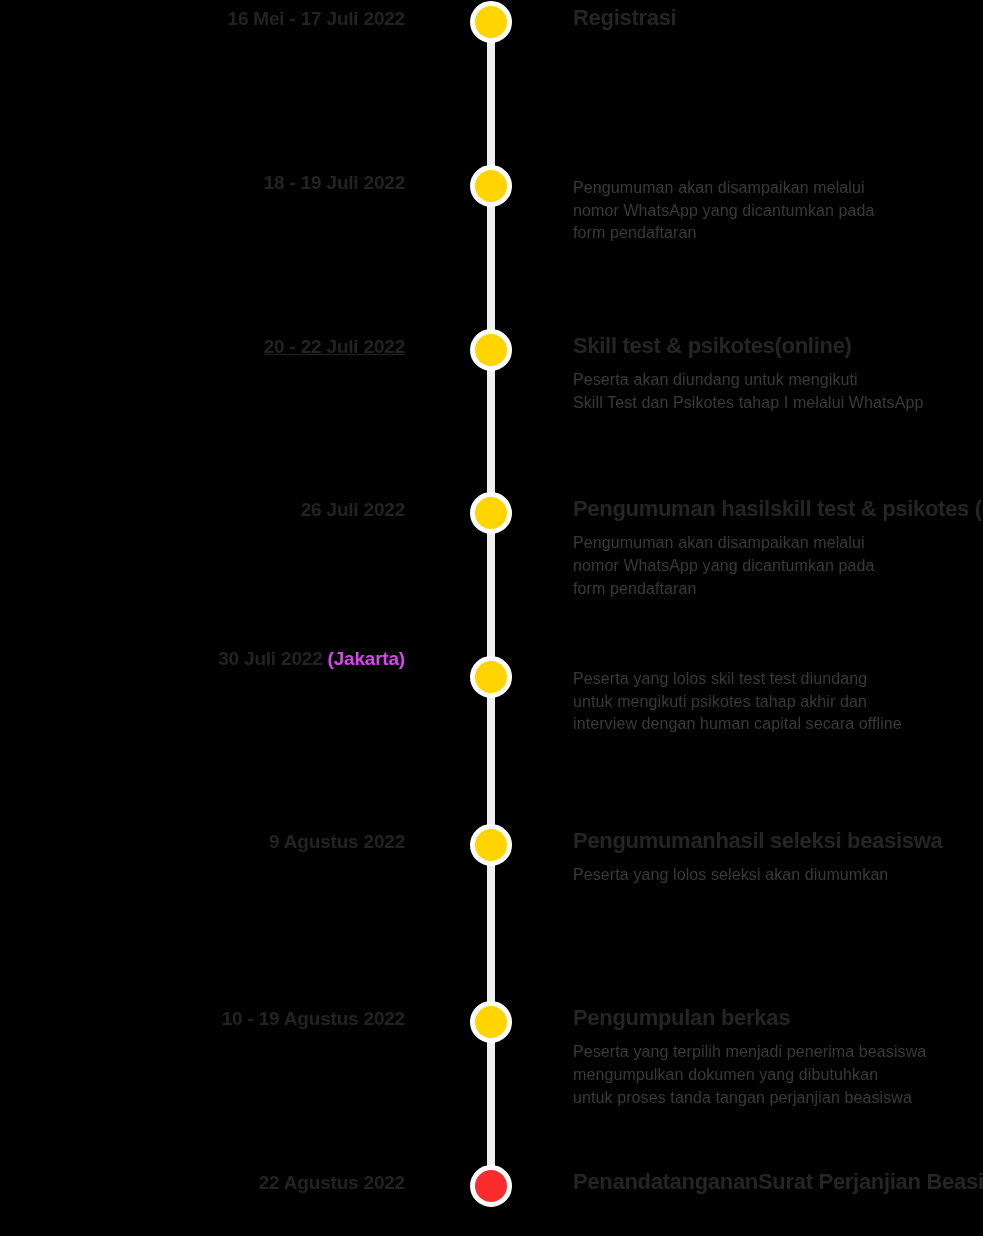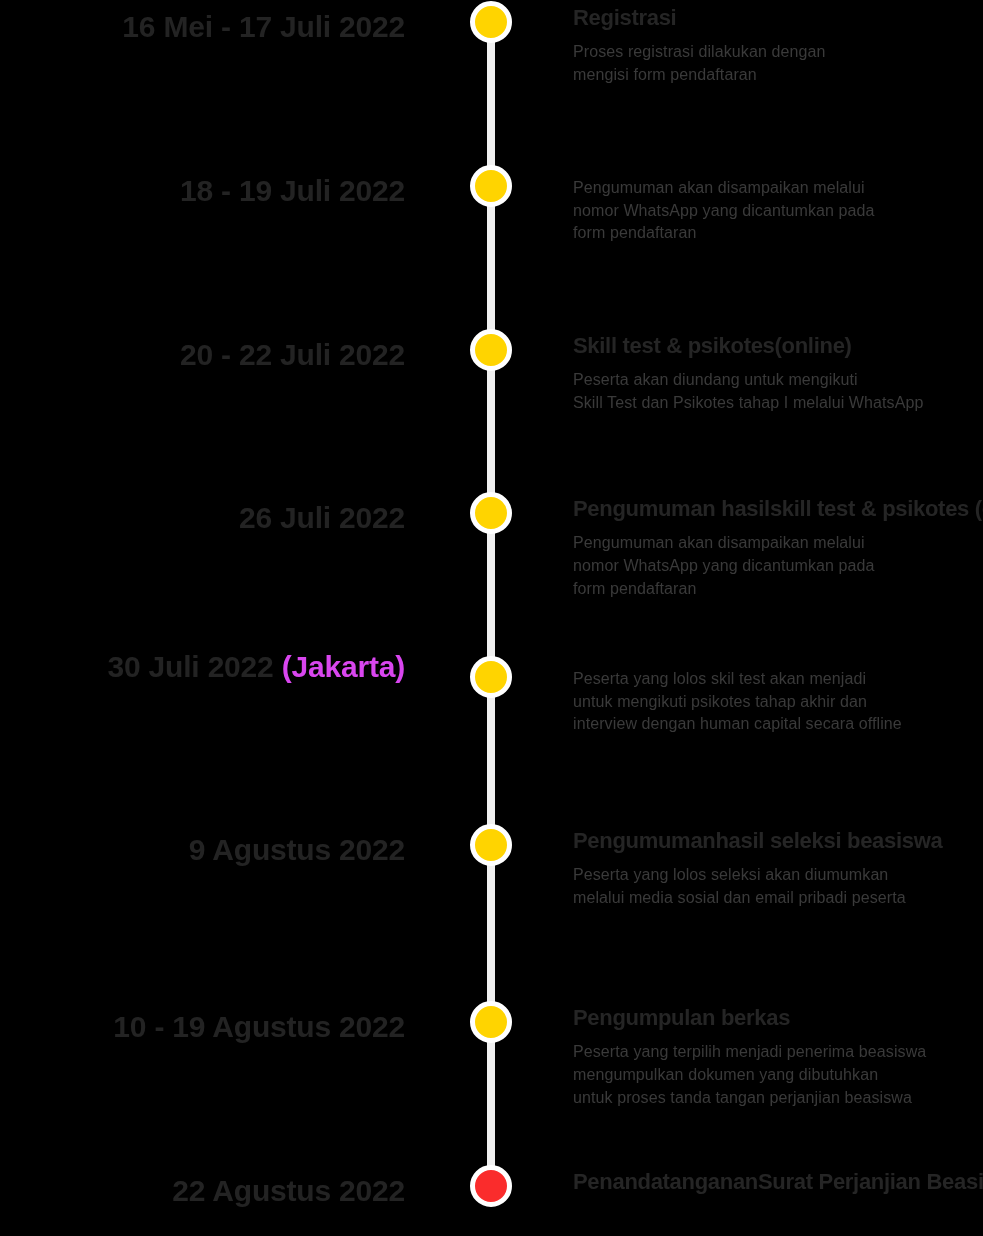--- a/index.html
+++ b/index.html
@@ -37,21 +37,21 @@
     left: 0;
     width: 983px;
   }
 
   
   .date-col {
     position: absolute;
     left: 0;
     width: 405px;
     text-align: right;
-    font-size: 30px;
+    font-size: 19px;
     font-weight: bold;
     line-height: 1.30;
     color: #232323;
     letter-spacing: -0.2px;
   }
   .date-col .city {
     color: #d946ef;
   }
   .date-col .dline { display: block; white-space: nowrap; }
 
@@ -101,41 +101,37 @@
 <div id="timeline-root">
   <div class="rail"></div>
   <div id="entries-host">
       <div class="entry">
         <div class="date-col" style="top: 7.05px;">
           <span class="dline"><span>16 Mei - 17 Juli 2022</span></span>
         </div>
         <div class="dot" style="top: 1px;"></div>
         <div class="text-col" style="top: 4px;">
           <div class="entry-title"><span class="bline">Registrasi</span></div>
-          <div class="entry-body">
-            <span class="bline">Proses registrasi dilakukan dengan</span>
-            <span class="bline">mengisi form pendaftaran</span>
-          </div>
         </div>
       </div>
       <div class="entry">
         <div class="date-col" style="top: 171.05px;">
           <span class="dline"><span>18 - 19 Juli 2022</span></span>
         </div>
         <div class="dot" style="top: 165px;"></div>
         <div class="text-col" style="top: 168px;">
           <div class="entry-body">
             <span class="bline">Pengumuman akan disampaikan melalui</span>
             <span class="bline">nomor WhatsApp yang dicantumkan pada</span>
             <span class="bline">form pendaftaran</span>
           </div>
         </div>
       </div>
       <div class="entry">
-        <div class="date-col" style="top: 335.05px;">
+        <div class="date-col" style="top: 335.05px; text-decoration: underline;">
           <span class="dline"><span>20 - 22 Juli 2022</span></span>
         </div>
         <div class="dot" style="top: 329px;"></div>
         <div class="text-col" style="top: 332px;">
           <div class="entry-title"><span class="bline">Skill test &amp; psikotes</span><span class="bline">(online)</span></div>
           <div class="entry-body">
             <span class="bline">Peserta akan diundang untuk mengikuti</span>
             <span class="bline">Skill Test dan Psikotes tahap I melalui WhatsApp</span>
           </div>
         </div>
@@ -154,36 +150,35 @@
           </div>
         </div>
       </div>
       <div class="entry">
         <div class="date-col" style="top: 647.1px;">
           <span class="dline"><span>30 Juli 2022 </span><span class="city">(Jakarta)</span></span>
         </div>
         <div class="dot" style="top: 656px;"></div>
         <div class="text-col" style="top: 659px;">
           <div class="entry-body">
-            <span class="bline">Peserta yang lolos skil test akan menjadi</span>
+            <span class="bline">Peserta yang lolos skil test test diundang</span>
             <span class="bline">untuk mengikuti psikotes tahap akhir dan</span>
             <span class="bline">interview dengan human capital secara offline</span>
           </div>
         </div>
       </div>
       <div class="entry">
         <div class="date-col" style="top: 830.05px;">
           <span class="dline"><span>9 Agustus 2022</span></span>
         </div>
         <div class="dot" style="top: 824px;"></div>
         <div class="text-col" style="top: 827px;">
           <div class="entry-title"><span class="bline">Pengumuman</span><span class="bline">hasil seleksi beasiswa</span></div>
           <div class="entry-body">
             <span class="bline">Peserta yang lolos seleksi akan diumumkan</span>
-            <span class="bline">melalui media sosial dan email pribadi peserta</span>
           </div>
         </div>
       </div>
       <div class="entry">
         <div class="date-col" style="top: 1007.05px;">
           <span class="dline"><span>10 - 19 Agustus 2022</span></span>
         </div>
         <div class="dot" style="top: 1001px;"></div>
         <div class="text-col" style="top: 1004px;">
           <div class="entry-title"><span class="bline">Pengumpulan berkas</span></div>

